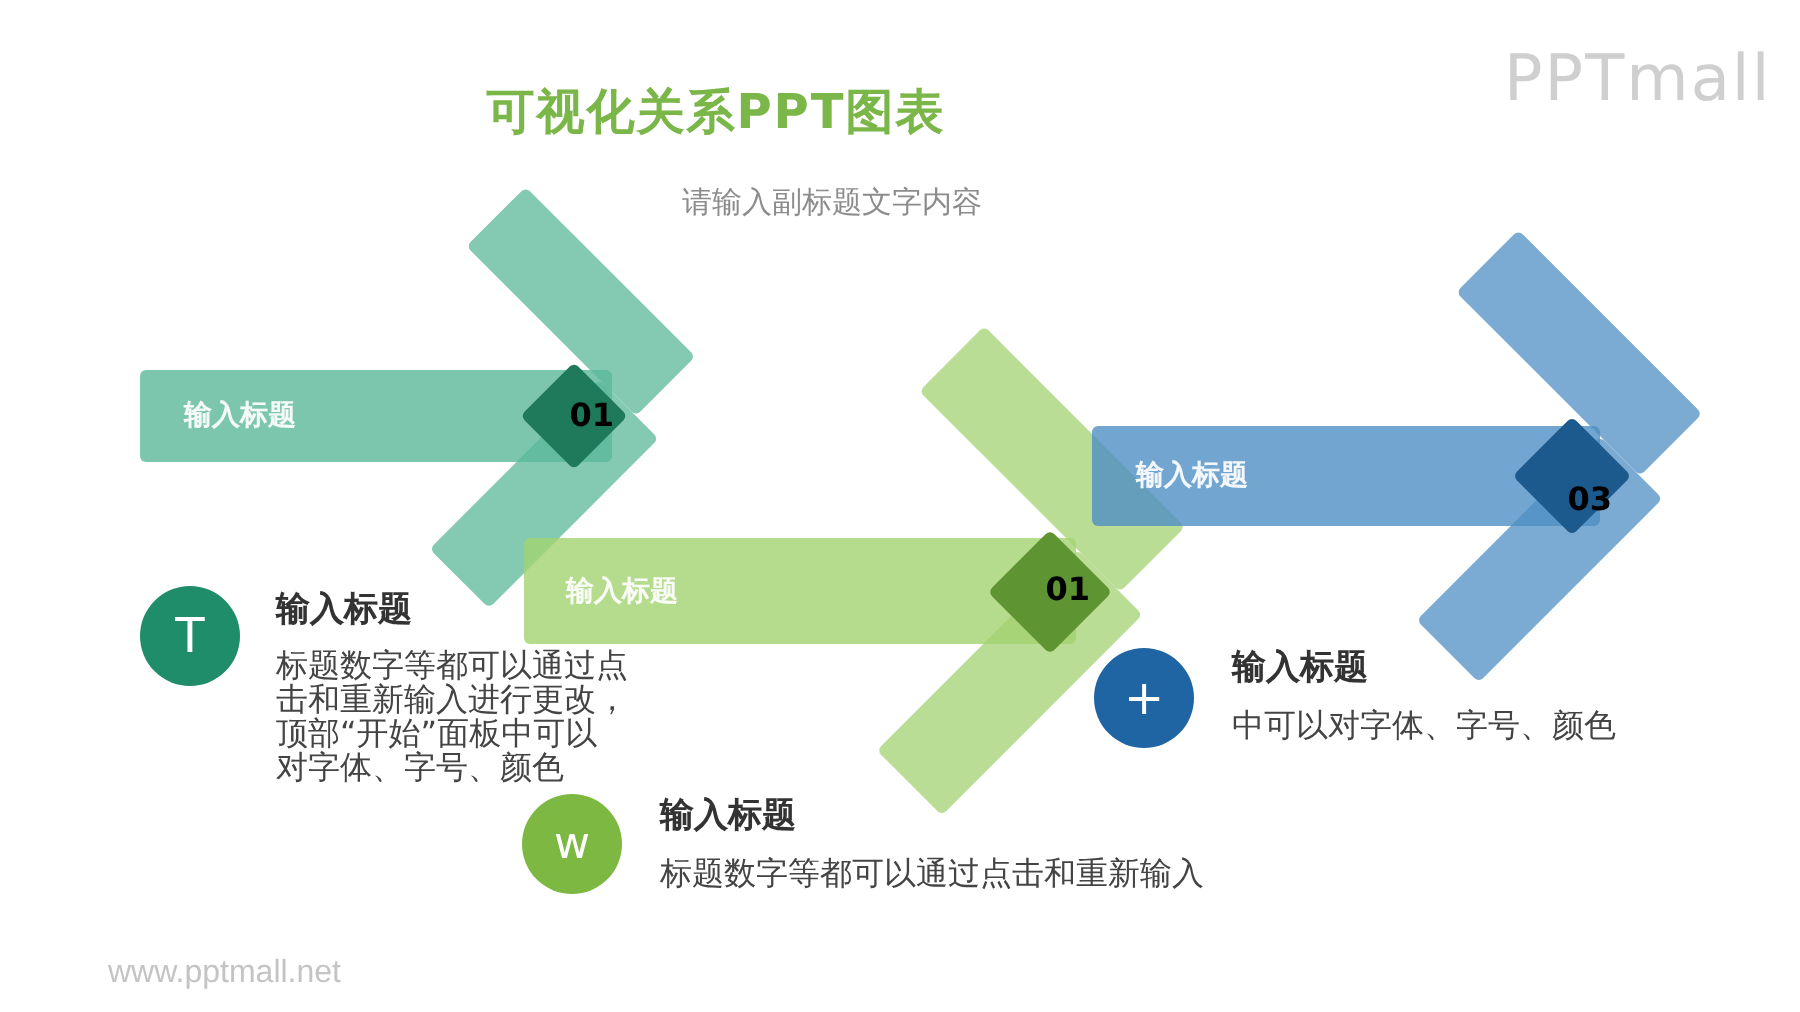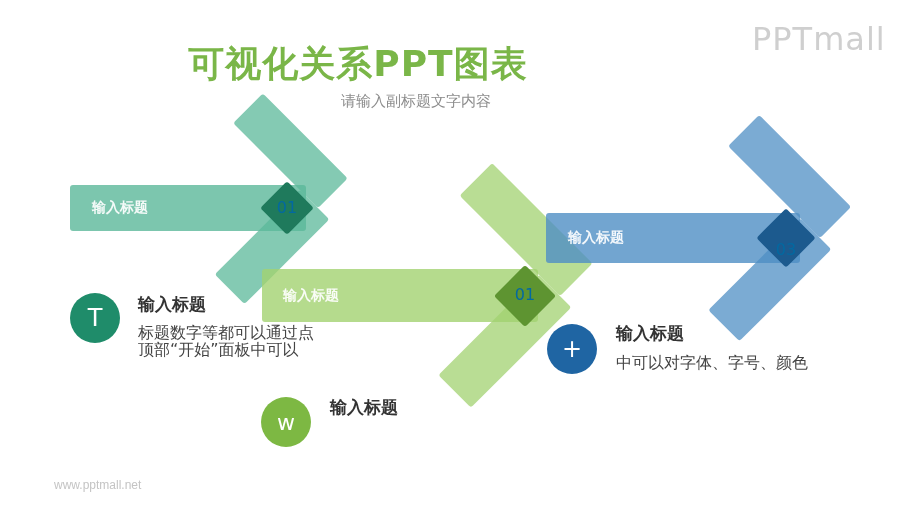--- a/index.html
+++ b/index.html
@@ -4,41 +4,41 @@
 <style>
   html, body { margin: 0; padding: 0; }
   body {
     width: 900px; height: 506px; position: relative; overflow: hidden;
     background: #ffffff;
     font-family: "DejaVu Sans", "Liberation Sans", sans-serif;
   }
   .abs { position: absolute; }
   .title {
     left: 0; width: 716px; top: 40px; text-align: center;
-    font-size: 36px; font-weight: bold; color: #7ab648; letter-spacing: 1px;
+    font-size: 24px; font-weight: bold; color: #7ab648; letter-spacing: 1px;
   }
   .subtitle {
     left: 0; width: 832px; top: 92px; text-align: center;
     font-size: 15px; color: #8c8c8c;
   }
   .brand {
     left: 752px; top: 20px; font-size: 32px; color: #cfcfcf;
     font-family: "DejaVu Sans", sans-serif; letter-spacing: 1px;
   }
   .footer-url {
-    left: 54px; top: 478px; font-size: 12px; color: #c4c4c4;
+    left: 54px; top: 478px; font-size: 16px; color: #c4c4c4;
     font-family: "Liberation Sans", sans-serif;
   }
   svg.arrows { position: absolute; left: 0; top: 0; }
   .shaft-label {
     font-size: 14px; font-weight: bold; color: #ffffff; opacity: 0.92;
   }
   .badge-num {
-    font-size: 16px; font-weight: normal; color: #0369a1;
-    width: 40px; text-align: center;
+    font-size: 16px; font-weight: bold; color: #000000;
+    width: 40px; text-align: right;
     font-family: "DejaVu Sans", sans-serif;
   }
   .circle {
     border-radius: 50%; color: #fff; display: flex; align-items: center; justify-content: center;
     font-family: "DejaVu Sans", sans-serif;
   }
   .item-title { font-size: 17px; font-weight: bold; color: #333333; }
   .item-desc { font-size: 16px; line-height: 17px; color: #444444; }
 </style>
 </head>
@@ -99,26 +99,29 @@
 <div class="abs shaft-label" style="left:283px; top:287px;">输入标题</div>
 <div class="abs badge-num" style="left:505px; top:285px;">01</div>
 
 <div class="abs shaft-label" style="left:568px; top:229px;">输入标题</div>
 <div class="abs badge-num" style="left:766px; top:228px;margin-top:12px;">03</div>
 
 <div class="abs circle" style="left:70px; top:293px; width:50px; height:50px; background:#1f8c6a; font-size:24px;">T</div>
 <div class="abs item-title" style="left:138px; top:293px;">输入标题</div>
 <div class="abs item-desc" style="left:138px; top:324px;">
   <div>标题数字等都可以通过点</div>
+  <div>击和重新输入进行更改，</div>
   <div>顶部“开始”面板中可以</div>
+  <div>对字体、字号、颜色</div>
 </div>
 
 <div class="abs circle" style="left:261px; top:397px; width:50px; height:50px; background:#7db843; font-size:22px;">w</div>
 <div class="abs item-title" style="left:330px; top:396px;">输入标题</div>
 <div class="abs item-desc" style="left:330px; top:428px;">
+  <div>标题数字等都可以通过点击和重新输入</div>
 </div>
 
 <div class="abs circle" style="left:547px; top:324px; width:50px; height:50px; background:#1f65a3; font-size:24px;">+</div>
 <div class="abs item-title" style="left:616px; top:322px;">输入标题</div>
 <div class="abs item-desc" style="left:616px; top:354px;">
   <div>中可以对字体、字号、颜色</div>
 </div>
 
 <div class="abs footer-url">www.pptmall.net</div>
 

